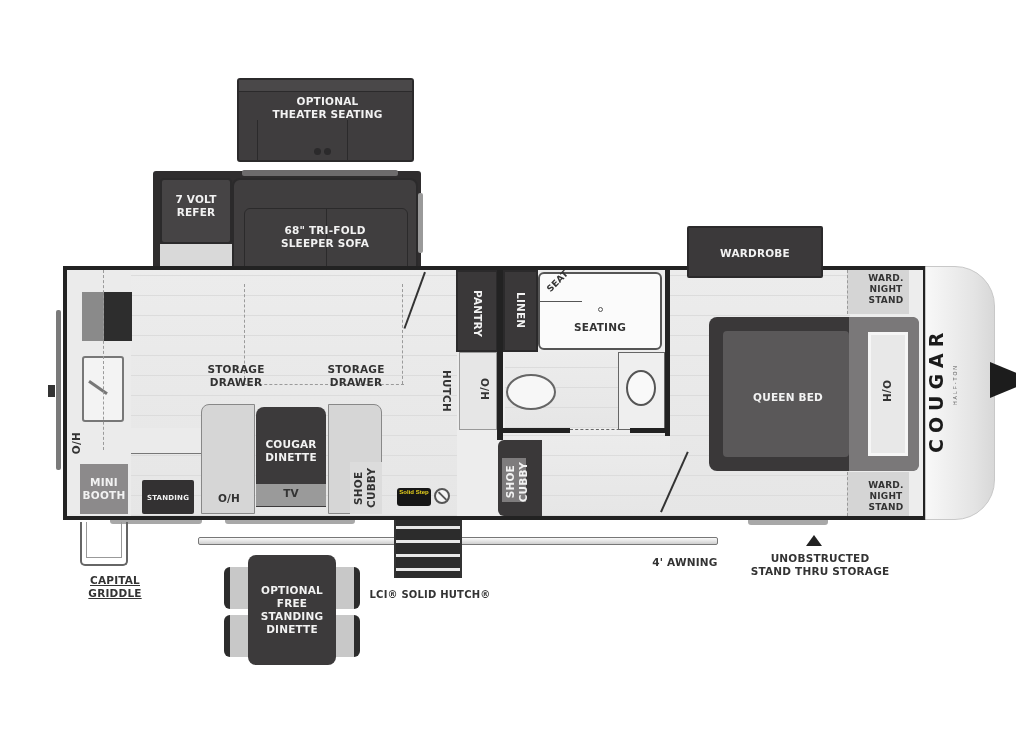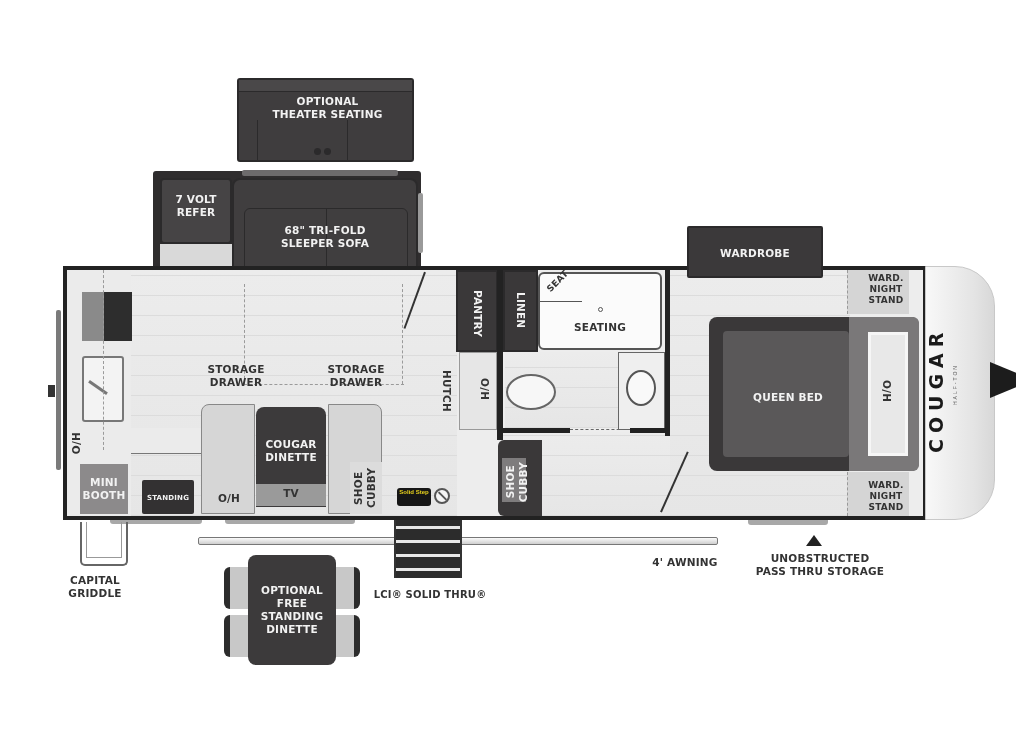--- a/index.html
+++ b/index.html
@@ -144,37 +144,37 @@
 <div class="abs" style="left:925px;top:266px;width:70px;height:254px;background:linear-gradient(90deg,#f8f8f8,#e4e4e4 70%,#d8d8d8);border-radius:0 40px 40px 0;border:1px solid #c8c8c8;"></div>
 <div class="abs" style="left:925px;top:300px;width:28px;height:180px;font-family:'DejaVu Sans',sans-serif;font-weight:bold;font-size:19px;letter-spacing:6px;writing-mode:vertical-rl;transform:rotate(180deg);text-align:center;color:#1a1a1a;">COUGAR</div>
 <div class="abs" style="left:952px;top:340px;width:10px;height:90px;font-size:5px;letter-spacing:2px;writing-mode:vertical-rl;transform:rotate(180deg);color:#555;text-align:center;">HALF-TON</div>
 <div class="abs" style="left:990px;top:362px;width:26px;height:36px;background:#1c1c1c;clip-path:polygon(0 0,100% 30%,100% 70%,0 100%);"></div>
 
 <div class="abs" style="left:110px;top:520px;width:92px;height:4px;background:#a8a8a8;border-radius:0 0 3px 3px;"></div>
 <div class="abs" style="left:225px;top:520px;width:130px;height:4px;background:#a8a8a8;border-radius:0 0 3px 3px;"></div>
 <div class="abs" style="left:80px;top:522px;width:48px;height:44px;border:2px solid #666;border-top:none;border-radius:0 0 5px 5px;">
   <div class="abs" style="left:4px;top:0;width:36px;height:36px;border:1.5px solid #999;border-top:none;"></div>
 </div>
-<div class="lbl" style="left:55px;top:574px;width:80px;">CAPITAL
+<div class="lbl" style="left:75px;top:574px;width:80px;text-decoration:underline;">CAPITAL
 GRIDDLE</div>
 
 <div class="abs" style="left:198px;top:537px;width:520px;height:8px;background:linear-gradient(#fafafa,#cfcfcf);border:1.5px solid #777;border-radius:2px;"></div>
 <div class="lbl" style="left:640px;top:556px;width:90px;">4' AWNING</div>
 
 <div class="abs" style="left:394px;top:520px;width:68px;height:58px;background:repeating-linear-gradient(180deg,#2c2c2c 0 6px,#e8e8e8 6px 9px,#2c2c2c 9px 14px);border-left:2px solid #333;border-right:2px solid #333;"></div>
-<div class="lbl" style="left:365px;top:588px;width:130px;font-size:10px;">LCI® SOLID THRU®</div>
+<div class="lbl" style="left:365px;top:588px;width:130px;font-size:10px;">LCI® SOLID HUTCH®</div>
 
 <div class="abs" style="left:220px;top:555px;width:144px;height:110px;">
   <div class="abs" style="left:4px;top:12px;width:30px;height:42px;background:#c8c8c8;border-left:6px solid #2c2c2c;border-radius:6px 0 0 6px;"></div>
   <div class="abs" style="left:4px;top:60px;width:30px;height:42px;background:#c8c8c8;border-left:6px solid #2c2c2c;border-radius:6px 0 0 6px;"></div>
   <div class="abs" style="left:110px;top:12px;width:30px;height:42px;background:#c8c8c8;border-right:6px solid #2c2c2c;border-radius:0 6px 6px 0;"></div>
   <div class="abs" style="left:110px;top:60px;width:30px;height:42px;background:#c8c8c8;border-right:6px solid #2c2c2c;border-radius:0 6px 6px 0;"></div>
   <div class="abs" style="left:28px;top:0;width:88px;height:110px;background:#3c3a3b;border-radius:8px;"></div>
 </div>
 <div class="lbl w" style="left:248px;top:584px;width:88px;">OPTIONAL
 FREE
 STANDING
 DINETTE</div>
 
 <div class="abs" style="left:748px;top:520px;width:80px;height:5px;background:#a8a8a8;border-radius:0 0 3px 3px;"></div>
 <div class="abs" style="left:806px;top:535px;width:0;height:0;border-left:8px solid transparent;border-right:8px solid transparent;border-bottom:11px solid #222;"></div>
 <div class="lbl" style="left:750px;top:552px;width:140px;">UNOBSTRUCTED
-PASS THRU STORAGE</div>
+STAND THRU STORAGE</div>
 
 </body></html>

